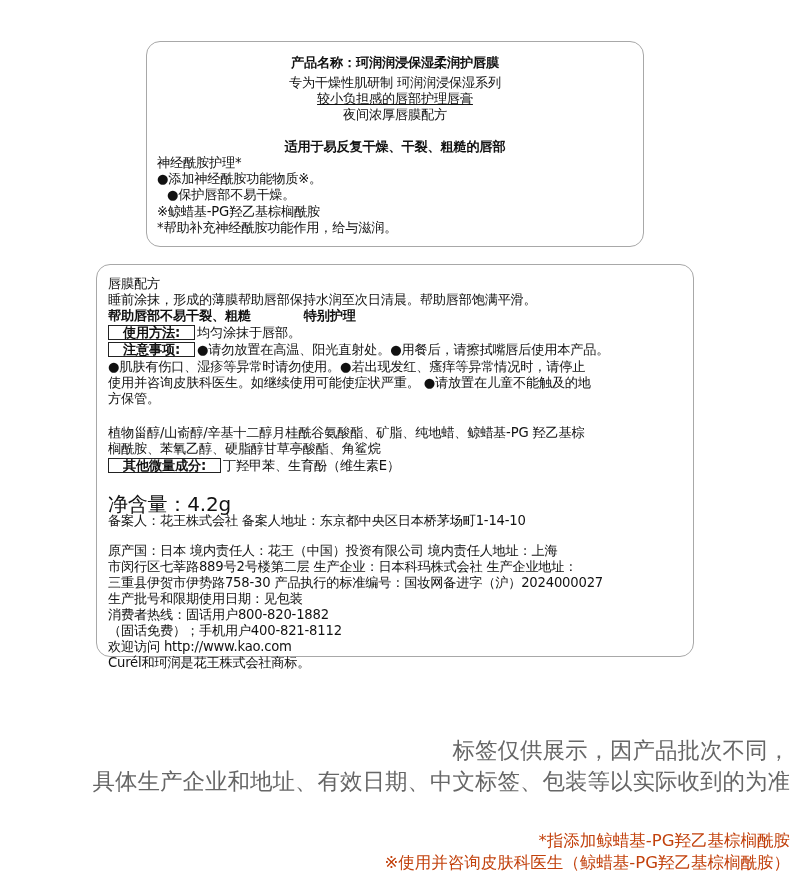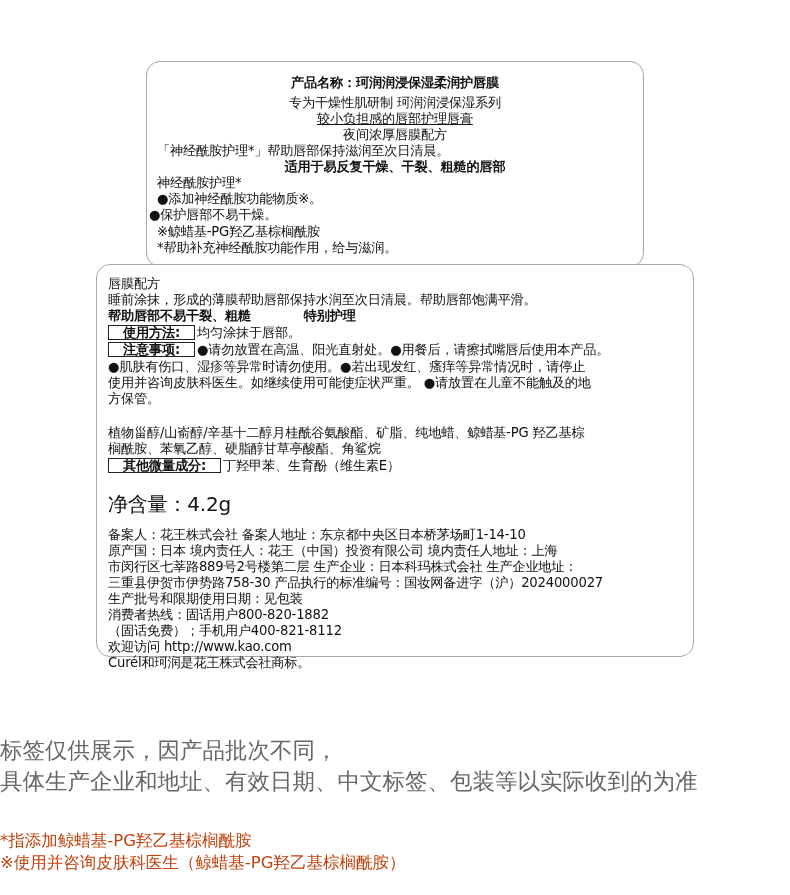--- a/index.html
+++ b/index.html
@@ -1,43 +1,42 @@
 <!DOCTYPE html>
 <html><head>
 <meta charset="utf-8">
 <style>
   html, body { margin:0; padding:0; }
   body { width:790px; height:895px; background:#ffffff; position:relative; overflow:hidden;
          font-family:"DejaVu Sans","Liberation Sans",sans-serif; color:#111; }
   .box { position:absolute; border:1.5px solid #a8a8a8; border-radius:14px; background:#fff; box-sizing:border-box; }
-  #box1 { left:146px; top:41px; width:498px; height:206px;margin-top:20px; }
+  #box1 { left:146px; top:41px; width:498px; height:206px; }
   #box2 { left:96px; top:264px; width:598px; height:393px; }
   .line { position:absolute; white-space:nowrap; font-size:13.2px; line-height:15px; letter-spacing:-0.2px; }
   .c { left:0; width:100%; text-align:center; }
   .b { font-weight:bold; }
   .u { text-decoration:underline; }
   .tag { display:inline-block; border:1.2px solid #222; padding:0 14px; line-height:13px; font-weight:bold; margin-right:2px; }
   .net { font-size:20px; line-height:22px; }
-  .ft { position:absolute; left:0; width:790px; text-align:left; color:#666; white-space:nowrap; }
+  .ft { position:absolute; left:0; width:790px; text-align:right; color:#666; white-space:nowrap; }
   .ft1 { font-size:22.5px; line-height:30px; }
   .ft2 { font-size:16.5px; line-height:22px; color:#c2410c; }
 </style>
 </head>
 <body>
 
 <div class="box" id="box1">
   <div class="line c b" style="top:13px;">产品名称：珂润润浸保湿柔润护唇膜</div>
   <div class="line c" style="top:33px;">专为干燥性肌研制  珂润润浸保湿系列</div>
   <div class="line c u" style="top:49px;">较小负担感的唇部护理唇膏</div>
   <div class="line c" style="top:65px;">夜间浓厚唇膜配方</div>
-  <div class="line" style="top:81px; left:10px;">「神经酰胺护理*」帮助唇部保持滋润至次日清晨。</div>
   <div class="line c b" style="top:97px;">适用于易反复干燥、干裂、粗糙的唇部</div>
   <div class="line" style="top:113px; left:10px;">神经酰胺护理*</div>
   <div class="line" style="top:129px; left:10px;">●添加神经酰胺功能物质※。</div>
-  <div class="line" style="top:145px; left:2px;">●保护唇部不易干燥。</div>
+  <div class="line" style="top:145px; left:20px;">●保护唇部不易干燥。</div>
   <div class="line" style="top:162px; left:10px;">※鲸蜡基-PG羟乙基棕榈酰胺</div>
   <div class="line" style="top:178px; left:10px;">*帮助补充神经酰胺功能作用，给与滋润。</div>
 </div>
 
 <div class="box" id="box2">
   <div class="line" style="top:11px; left:11px;">唇膜配方</div>
   <div class="line" style="top:27px; left:11px;">睡前涂抹，形成的薄膜帮助唇部保持水润至次日清晨。帮助唇部饱满平滑。</div>
   <div class="line b" style="top:43px; left:11px;">
     <span>帮助唇部不易干裂、粗糙</span>
     <span style="display:inline-block; width:44px;"></span>
@@ -51,21 +50,21 @@
   </div>
   <div class="line" style="top:94px; left:11px;">●肌肤有伤口、湿疹等异常时请勿使用。●若出现发红、瘙痒等异常情况时，请停止</div>
   <div class="line" style="top:110px; left:11px;">使用并咨询皮肤科医生。如继续使用可能使症状严重。 ●请放置在儿童不能触及的地</div>
   <div class="line" style="top:126px; left:11px;">方保管。</div>
   <div class="line" style="top:160px; left:11px;">植物甾醇/山嵛醇/辛基十二醇月桂酰谷氨酸酯、矿脂、纯地蜡、鲸蜡基-PG 羟乙基棕</div>
   <div class="line" style="top:176px; left:11px;">榈酰胺、苯氧乙醇、硬脂醇甘草亭酸酯、角鲨烷</div>
   <div class="line" style="top:193px; left:11px;">
     <span class="tag">其他微量成分:</span><span>丁羟甲苯、生育酚（维生素E）</span>
   </div>
   <div class="line net" style="top:228px; left:11px;">净含量：4.2g</div>
-  <div class="line" style="top:262px; left:11px;">备案人：花王株式会社   备案人地址：东京都中央区日本桥茅场町1-14-10</div>
+  <div class="line" style="top:248px; left:11px;">备案人：花王株式会社   备案人地址：东京都中央区日本桥茅场町1-14-10</div>
   <div class="line" style="top:278px; left:11px;">原产国：日本      境内责任人：花王（中国）投资有限公司     境内责任人地址：上海</div>
   <div class="line" style="top:294px; left:11px;">市闵行区七莘路889号2号楼第二层  生产企业：日本科玛株式会社    生产企业地址：</div>
   <div class="line" style="top:310px; left:11px;">三重县伊贺市伊势路758-30    产品执行的标准编号：国妆网备进字（沪）2024000027</div>
   <div class="line" style="top:326px; left:11px;">生产批号和限期使用日期：见包装</div>
   <div class="line" style="top:342px; left:11px;">消费者热线：固话用户800-820-1882</div>
   <div class="line" style="top:358px; left:11px;">（固话免费）；手机用户400-821-8112</div>
   <div class="line" style="top:374px; left:11px;">欢迎访问 http://www.kao.com</div>
   <div class="line" style="top:390px; left:11px;">Curél和珂润是花王株式会社商标。</div>
 </div>
 

